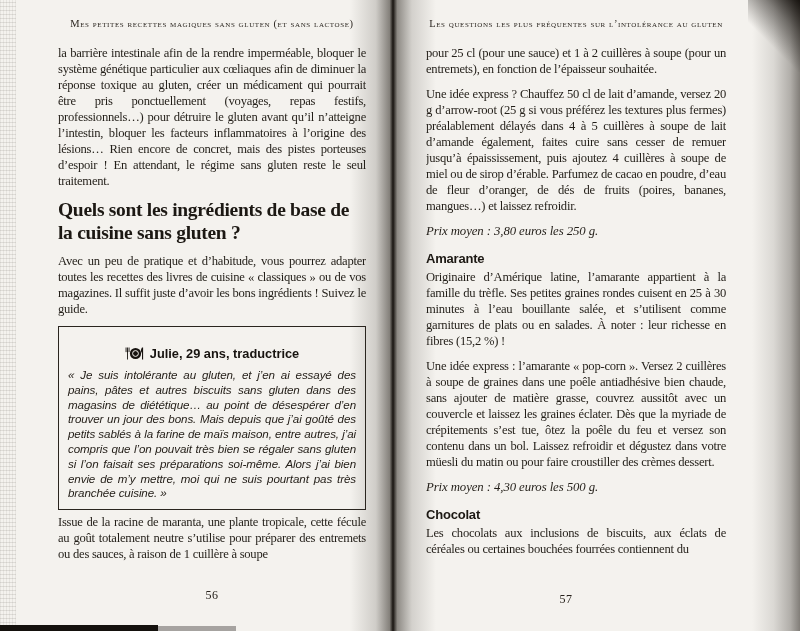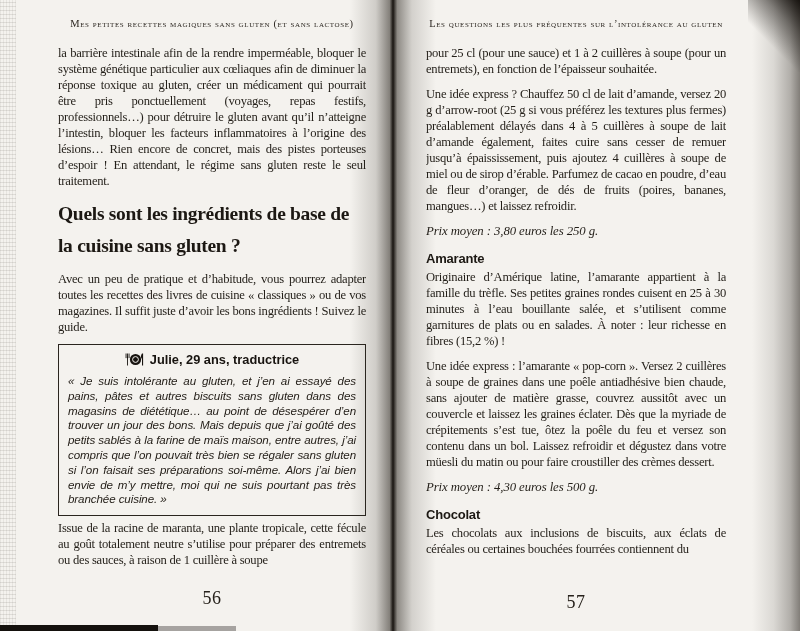--- a/index.html
+++ b/index.html
@@ -71,54 +71,54 @@
   p.body-text {
     font-size:12.6px; line-height:16px; letter-spacing:-.25px;
     text-align:justify; margin:0 0 9px;
   }
   p.price-line {
     font-style:italic; font-size:12.8px; line-height:16px;
     letter-spacing:-.1px; margin:2px 0 10px;
   }
 
   h1.section-q {
-    font-size:19.5px; line-height:32px; font-weight:bold;
+    font-size:19.5px; line-height:23px; font-weight:bold;
     letter-spacing:-.3px; margin:9px 0 9px; color:#1c1813;
   }
   h3.ingredient {
     font-family:"Liberation Sans", sans-serif;
     font-size:13px; line-height:15px; font-weight:bold;
     margin:12px 0 3px; color:#1c1813; letter-spacing:-.2px;
   }
 
   
   .testimonial-box {
     border:1.4px solid #2a251f;
-    padding:7px 9px 8px;
+    padding:19px 9px 8px;
     margin:8px 0 4px;
   }
   .testimonial-head {
     display:flex; align-items:center; justify-content:center; gap:6px;
     font-family:"Liberation Sans", sans-serif;
     font-weight:bold; font-size:12.8px; color:#17130f;
     margin-bottom:7px;
   }
   .testimonial-quote {
     font-family:"Liberation Sans", sans-serif;
     font-style:italic; font-size:11.6px; line-height:14.8px;
     letter-spacing:-.1px; text-align:justify; color:#26211b;
   }
   .ts-icon { flex:0 0 auto; display:block; }
 
   .page-number {
     position:absolute; text-align:center;
-    font-size:18px; letter-spacing:.5px; color:#26211b;
+    font-size:12px; letter-spacing:.5px; color:#26211b;
   }
   .page-number.pn-left  { left:58px;  width:308px; top:588px; }
-  .page-number.pn-right { left:426px; width:300px; top:592px; }
+  .page-number.pn-right { left:416px; width:300px; top:592px; }
 </style>
 </head>
 <body>
 
 <div class="spread">
 
   <div class="page-col left">
     <div class="running-head">Mes petites recettes magiques sans gluten (et sans lactose)</div>
 
     <p class="body-text">la barrière intestinale afin de la rendre imperméable, bloquer le système génétique particulier aux cœliaques afin de diminuer la réponse toxique au gluten, créer un médicament qui pourrait être pris ponctuellement (voyages, repas festifs, professionnels…) pour détruire le gluten avant qu’il n’atteigne l’intestin, bloquer les facteurs inflammatoires à l’origine des lésions… Rien encore de concret, mais des pistes porteuses d’espoir ! En attendant, le régime sans gluten reste le seul traitement.</p>

